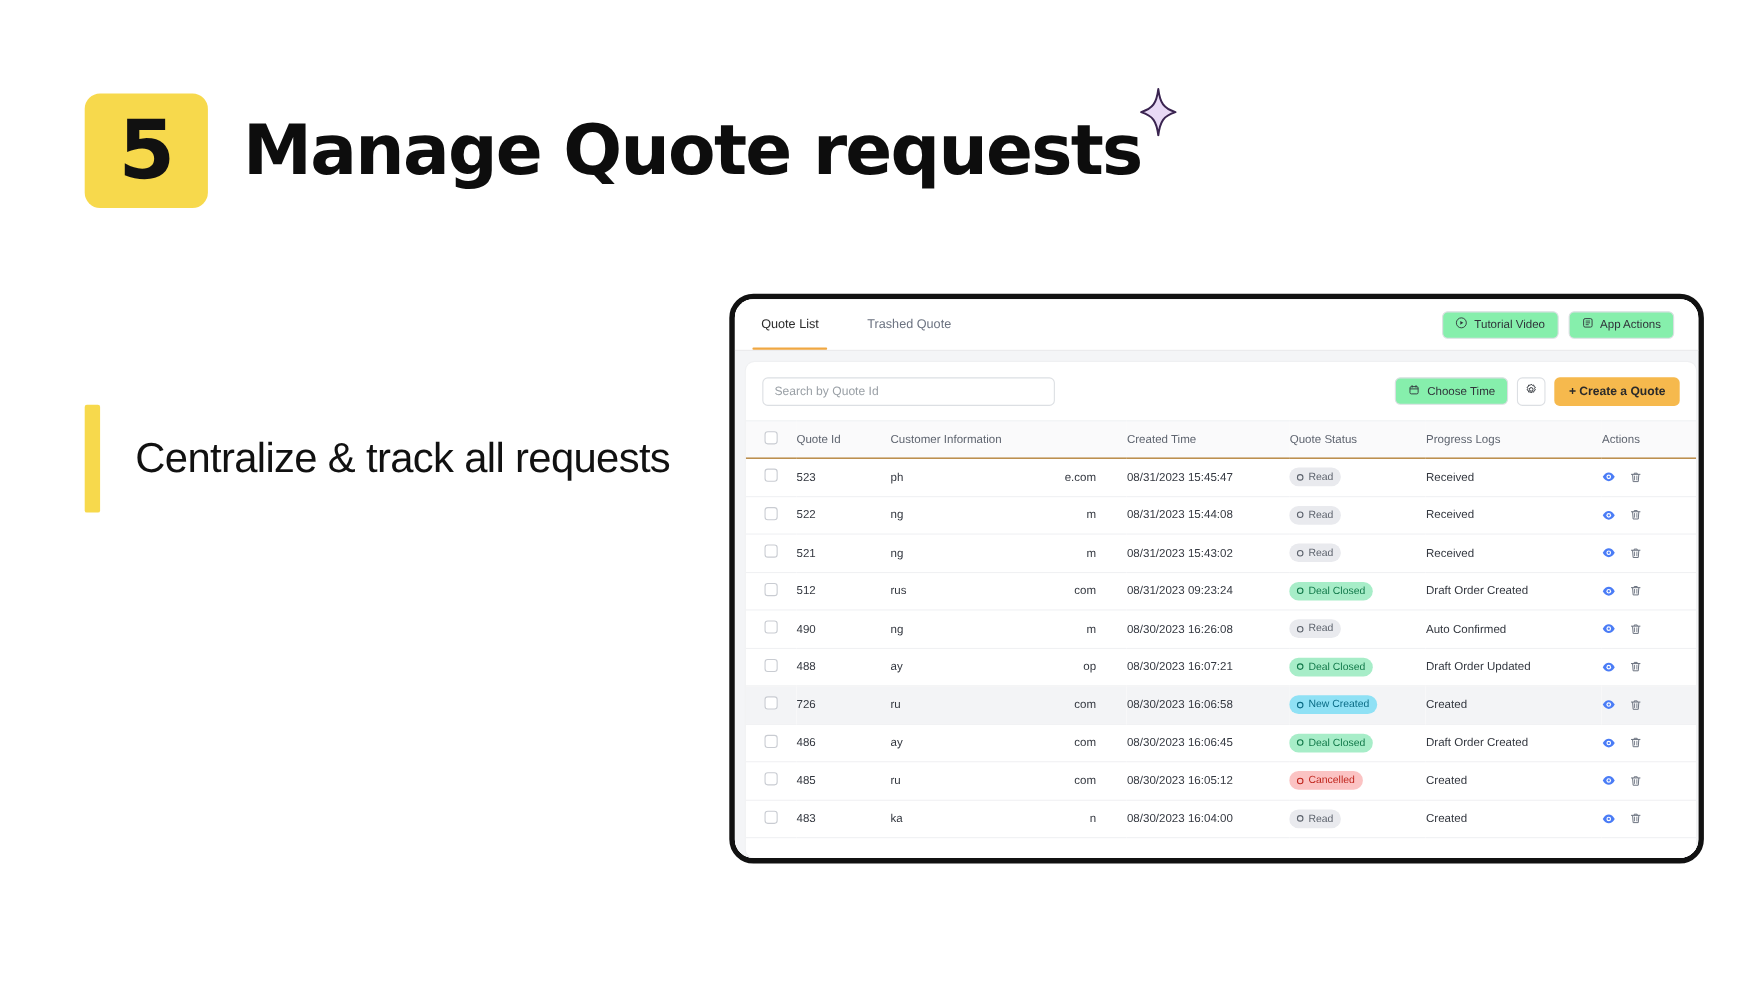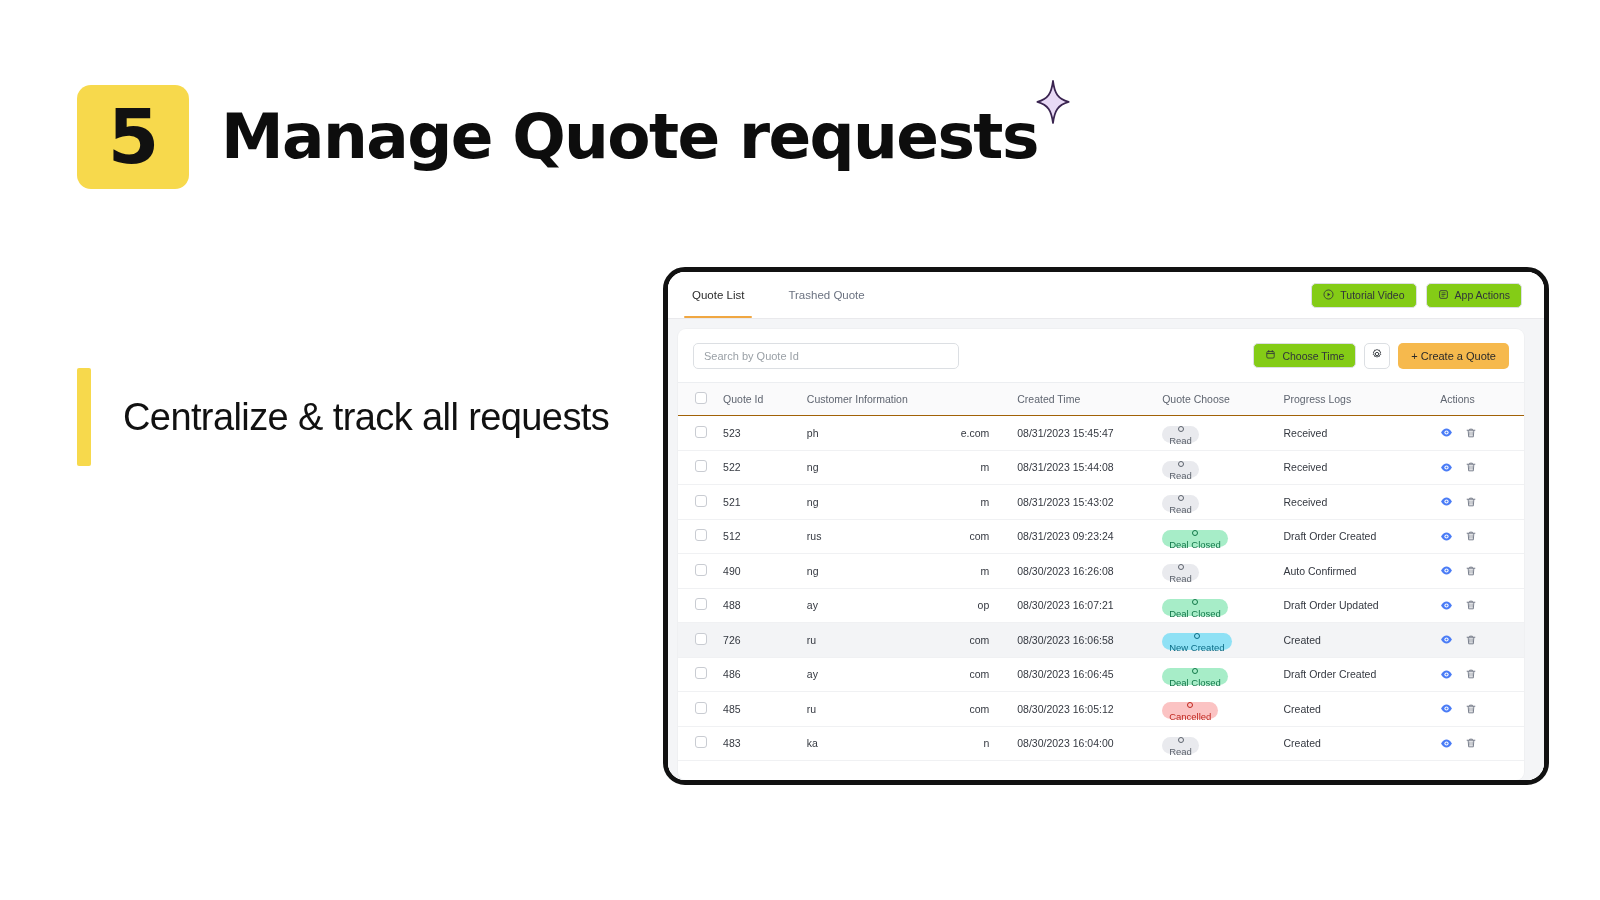--- a/index.html
+++ b/index.html
@@ -162,37 +162,37 @@
     display: flex;
     align-items: center;
     gap: 9px;
   }
 
   .ghost-btn {
     height: 25px;
     padding: 0 11px;
     border: 1px solid #dcdfe3;
     border-radius: 5px;
-    background: #84cc16;
+    background: #86efac;
     font-size: 10.5px;
     color: #30343a;
     display: flex;
     align-items: center;
     gap: 6px;
     cursor: pointer;
     white-space: nowrap;
   }
 
   .ghost-btn svg { flex: none; }
 
   
   .app-body {
     flex: 1;
     background: #f4f5f7;
-    padding: 10px 20px 0 10px;
+    padding: 10px 2px 0 10px;
     display: flex;
     flex-direction: column;
     min-height: 0;
   }
 
   .panel {
     flex: 1;
     background: #ffffff;
     border-radius: 8px;
     display: flex;
@@ -243,21 +243,21 @@
   }
 
   .primary-btn {
     height: 26px;
     padding: 0 13px;
     border: none;
     border-radius: 5px;
     background: #F6B94D;
     color: #2a2a2a;
     font-size: 11px;
-    font-weight: 400;
+    font-weight: 700;
     font-family: "Liberation Sans", sans-serif;
     display: flex;
     align-items: center;
     gap: 6px;
     cursor: pointer;
     white-space: nowrap;
   }
 
   
   .table-wrap {
@@ -329,21 +329,20 @@
   .badge {
     display: inline-flex;
     align-items: center;
     gap: 4px;
     height: 17px;
     padding: 0 7px;
     border-radius: 9px;
     font-size: 9.5px;
     line-height: 1;
     white-space: nowrap;
-    flex-direction: column;
   }
   .badge .dot {
     width: 6px; height: 6px;
     border-radius: 50%;
     border: 1.4px solid currentColor;
     background: transparent;
     flex: none;
   }
   .badge.read       { background: #e9eaee; color: #5d636d; }
   .badge.deal       { background: #a7edc8; color: #12794a; }
@@ -453,21 +452,21 @@
           <div class="table-wrap">
             <table class="quote-table">
               <thead>
                 <tr>
                   <th class="col-check">
                     <span class="checkbox"></span>
                   </th>
                   <th class="col-id">Quote Id</th>
                   <th class="col-cust">Customer Information</th>
                   <th class="col-time">Created Time</th>
-                  <th class="col-status">Quote Choose</th>
+                  <th class="col-status">Quote Status</th>
                   <th class="col-prog">Progress Logs</th>
                   <th class="col-act">Actions</th>
                 </tr>
               </thead>
               <tbody id="quote-tbody">
                   <tr>
                     <td class="col-check"><span class="checkbox"></span></td>
                     <td class="col-id">523</td>
                     <td class="col-cust">
                       <div class="cust-cell">

